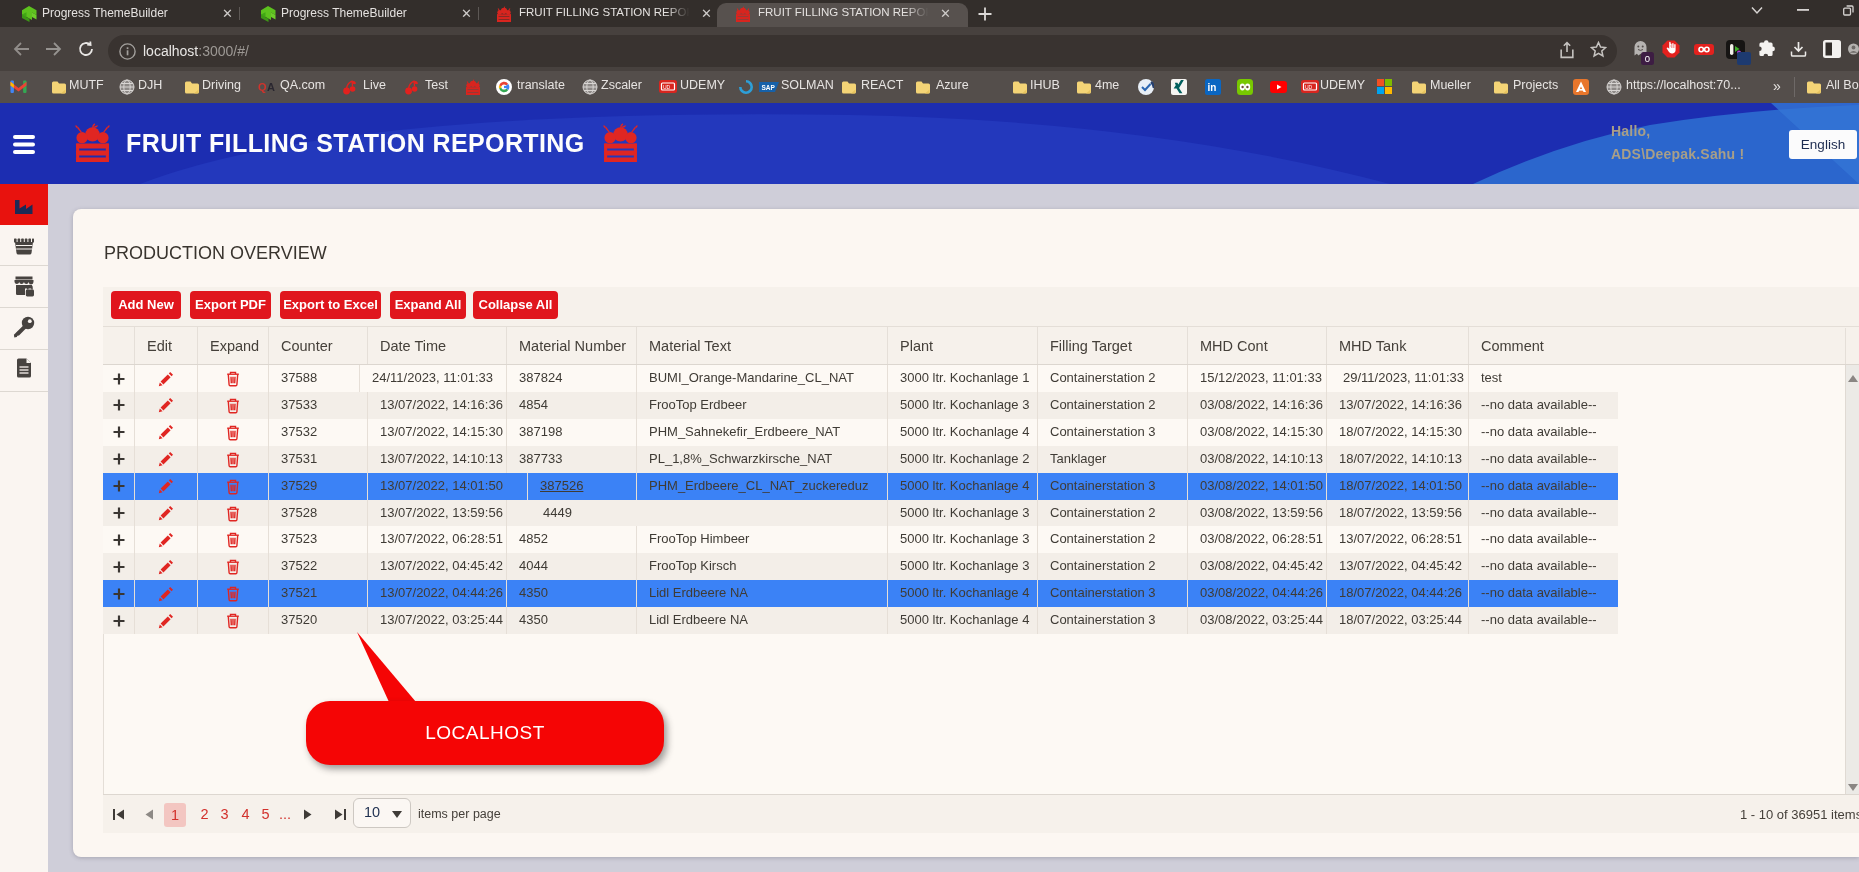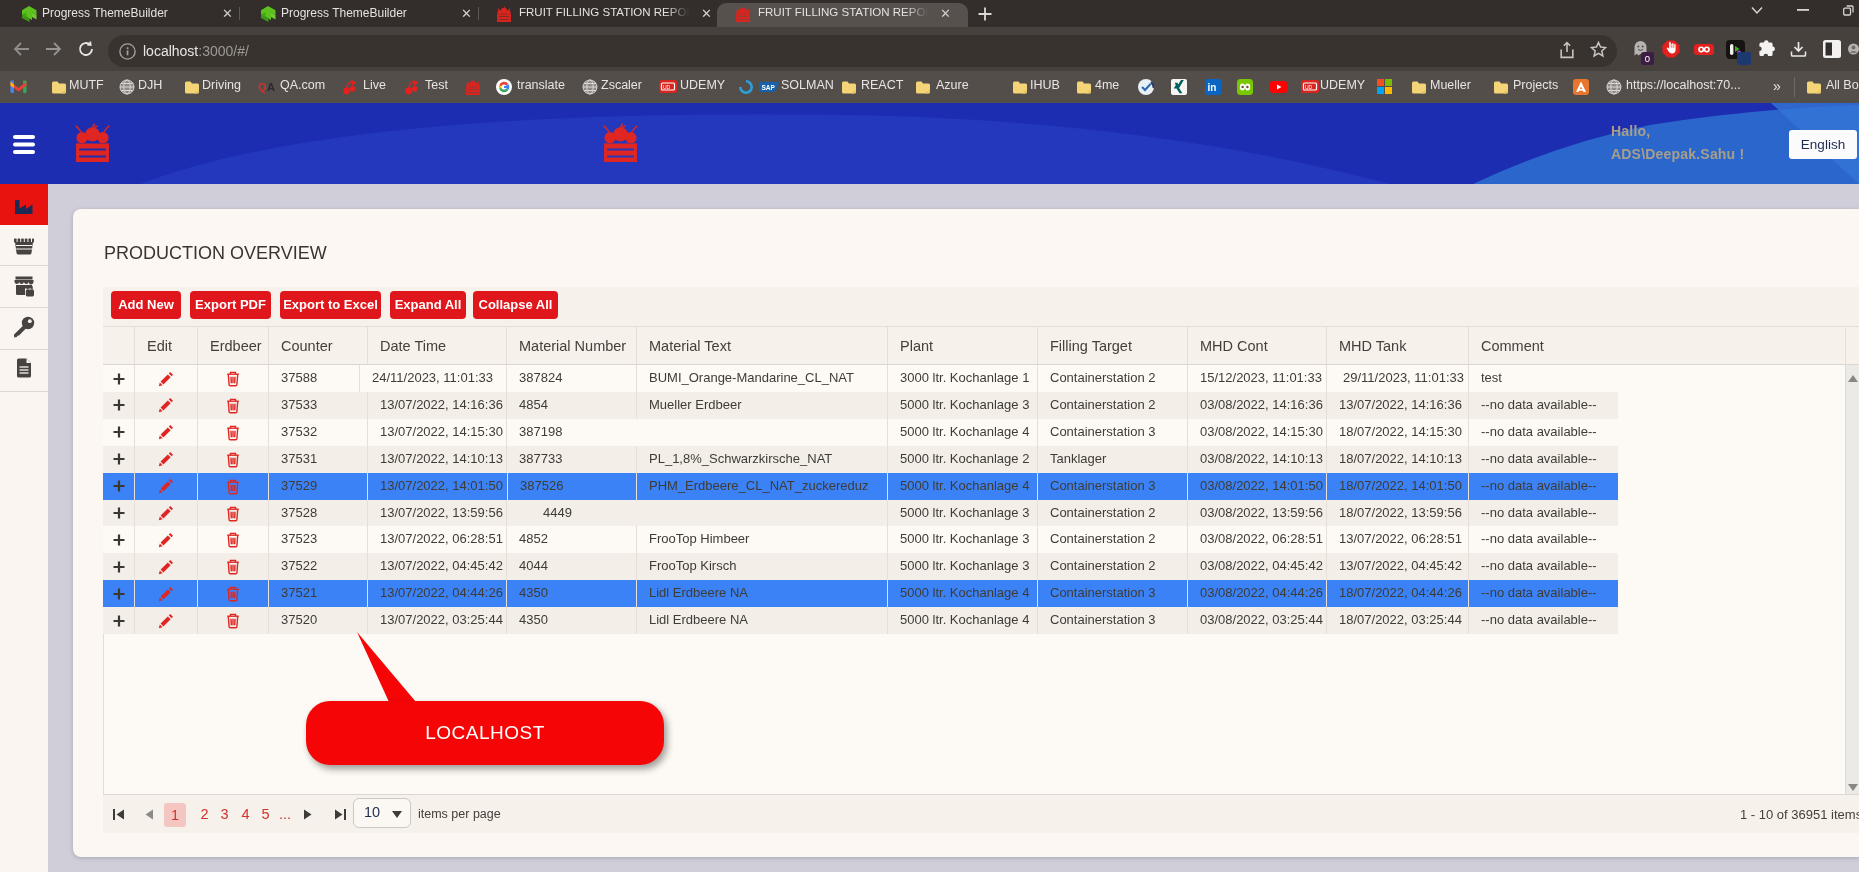--- a/index.html
+++ b/index.html
@@ -393,20 +393,21 @@
 <circle cx="9.8" cy="16.3" r="5.5"></circle>
 <circle cx="30.2" cy="16.3" r="5.5"></circle>
 <path d="M19.5 6.5 q0.3 -3 2.4 -4.2 l0.8 1 q-1.6 1.4 -1.9 3.4 Z"></path>
 <path d="M20.8 6.2 q2.2 -2.4 4.8 -1.7 q-0.9 2.3 -4.1 2.4 Z"></path>
 <path d="M8.6 11.3 l-3.8 -4.6 l1.3 -0.9 l3.4 4.7 Z"></path>
 <path d="M4.8 6.9 q-1.7 -1 -1.5 -2.8 q1.8 0 2.5 2 Z"></path>
 <path d="M31.4 11.3 l3.8 -4.6 l-1.3 -0.9 l-3.4 4.7 Z"></path>
 <path d="M35.2 6.9 q1.7 -1 1.5 -2.8 q-1.8 0 -2.5 2 Z"></path>
 </g>
     </svg>
+<div class="ab apptitle">FRUIT FILLING STATION REPORTING</div>
 <svg class="ab" style="left:600px;top:121px" width="41" height="41" viewBox="0 0 40 40">
       <g fill="#e02622">
 <rect x="4" y="22" width="32" height="4.8" rx="0.8"></rect>
 <rect x="4" y="28.8" width="32" height="4.8" rx="0.8"></rect>
 <rect x="4" y="35.6" width="32" height="4.4" rx="0.8"></rect>
 <rect x="4" y="22" width="3" height="18"></rect>
 <rect x="33" y="22" width="3" height="18"></rect>
 <circle cx="20" cy="13" r="7"></circle>
 <circle cx="9.8" cy="16.3" r="5.5"></circle>
 <circle cx="30.2" cy="16.3" r="5.5"></circle>
@@ -474,21 +475,21 @@
 <div class="ab gtool"></div>
 <div class="rbtn" style="left:111px;width:70px;line-height:28px">Add New</div>
 <div class="rbtn" style="left:190px;width:81px;line-height:28px">Export PDF</div>
 <div class="rbtn" style="left:280px;width:101px;line-height:28px">Export to Excel</div>
 <div class="rbtn" style="left:390px;width:76px;line-height:28px">Expand All</div>
 <div class="rbtn" style="left:473px;width:85px;line-height:28px">Collapse All</div>
 <div class="ab ghead"></div>
     <div class="ab ghead2"></div>
 <div class="hcell" style="left:103px;width:31px;border-left:none;"></div>
 <div class="hcell" style="left:134px;width:63px;">Edit</div>
-<div class="hcell" style="left:197px;width:71px;">Erdbeer</div>
+<div class="hcell" style="left:197px;width:71px;">Expand</div>
 <div class="hcell" style="left:268px;width:99px;">Counter</div>
 <div class="hcell" style="left:367px;width:139px;">Date Time</div>
 <div class="hcell" style="left:506px;width:130px;">Material Number</div>
 <div class="hcell" style="left:636px;width:251px;">Material Text</div>
 <div class="hcell" style="left:887px;width:150px;">Plant</div>
 <div class="hcell" style="left:1037px;width:150px;">Filling Target</div>
 <div class="hcell" style="left:1187px;width:139px;">MHD Cont</div>
 <div class="hcell" style="left:1326px;width:142px;">MHD Tank</div>
 <div class="hcell" style="left:1468px;width:150px;">Comment</div>
 <div class="ab gheadb"></div>
@@ -526,21 +527,21 @@
 <line x1="10" y1="6.8" x2="9.7" y2="13.2"></line>
 </g>
     </svg>
 <div class="ab row" style="top:391.9px;background:#f3eee8">
 <div class="cell" style="left:0px;width:31px;border-left:none;"></div>
 <div class="cell" style="left:31px;width:63px;"></div>
 <div class="cell" style="left:94px;width:71px;"></div>
 <div class="cell" style="left:165px;width:99px;">37533</div>
 <div class="cell" style="left:264px;width:139px;">13/07/2022, 14:16:36</div>
 <div class="cell" style="left:403px;width:130px;">4854</div>
-<div class="cell" style="left:533px;width:251px;">Mueller Erdbeer</div>
+<div class="cell" style="left:533px;width:251px;">FrooTop Erdbeer</div>
 <div class="cell" style="left:784px;width:150px;">5000 ltr. Kochanlage 3</div>
 <div class="cell" style="left:934px;width:150px;">Containerstation 2</div>
 <div class="cell" style="left:1084px;width:139px;">03/08/2022, 14:16:36</div>
 <div class="cell" style="left:1223px;width:142px;">13/07/2022, 14:16:36</div>
 <div class="cell" style="left:1365px;width:150px;">--no data available--</div>
 </div>
 <svg class="ab" style="left:113px;top:399.4px" width="12" height="12" viewBox="0 0 12 12">
       <path stroke="#3a3632" stroke-width="2.2" d="M6 0.5 V11.5 M0.5 6 H11.5"></path>
     </svg>
 <svg class="ab" style="left:157px;top:396.4px" width="18" height="18" viewBox="0 0 18 18">
@@ -560,20 +561,21 @@
 <line x1="10" y1="6.8" x2="9.7" y2="13.2"></line>
 </g>
     </svg>
 <div class="ab row" style="top:418.8px;background:#fdf9f4">
 <div class="cell" style="left:0px;width:31px;border-left:none;"></div>
 <div class="cell" style="left:31px;width:63px;"></div>
 <div class="cell" style="left:94px;width:71px;"></div>
 <div class="cell" style="left:165px;width:99px;">37532</div>
 <div class="cell" style="left:264px;width:139px;">13/07/2022, 14:15:30</div>
 <div class="cell" style="left:403px;width:130px;">387198</div>
+<div class="cell" style="left:533px;width:251px;">PHM_Sahnekefir_Erdbeere_NAT</div>
 <div class="cell" style="left:784px;width:150px;">5000 ltr. Kochanlage 4</div>
 <div class="cell" style="left:934px;width:150px;">Containerstation 3</div>
 <div class="cell" style="left:1084px;width:139px;">03/08/2022, 14:15:30</div>
 <div class="cell" style="left:1223px;width:142px;">18/07/2022, 14:15:30</div>
 <div class="cell" style="left:1365px;width:150px;">--no data available--</div>
 </div>
 <svg class="ab" style="left:113px;top:426.3px" width="12" height="12" viewBox="0 0 12 12">
       <path stroke="#3a3632" stroke-width="2.2" d="M6 0.5 V11.5 M0.5 6 H11.5"></path>
     </svg>
 <svg class="ab" style="left:157px;top:423.3px" width="18" height="18" viewBox="0 0 18 18">
@@ -626,21 +628,21 @@
 <line x1="8" y1="6.8" x2="8" y2="13.2"></line>
 <line x1="10" y1="6.8" x2="9.7" y2="13.2"></line>
 </g>
     </svg>
 <div class="ab row" style="top:472.6px;background:#3b82f6">
 <div class="cell" style="left:0px;width:31px;border-left:none;"></div>
 <div class="cell" style="left:31px;width:63px;"></div>
 <div class="cell" style="left:94px;width:71px;"></div>
 <div class="cell" style="left:165px;width:99px;">37529</div>
 <div class="cell" style="left:264px;width:139px;">13/07/2022, 14:01:50</div>
-<div class="cell" style="left:404px;width:130px;">387526</div>
+<div class="cell" style="left:424px;width:130px;text-decoration:underline;">387526</div>
 <div class="cell" style="left:533px;width:251px;">PHM_Erdbeere_CL_NAT_zuckereduz</div>
 <div class="cell" style="left:784px;width:150px;">5000 ltr. Kochanlage 4</div>
 <div class="cell" style="left:934px;width:150px;">Containerstation 3</div>
 <div class="cell" style="left:1084px;width:139px;">03/08/2022, 14:01:50</div>
 <div class="cell" style="left:1223px;width:142px;">18/07/2022, 14:01:50</div>
 <div class="cell" style="left:1365px;width:150px;">--no data available--</div>
 </div>
 <svg class="ab" style="left:113px;top:480.1px" width="12" height="12" viewBox="0 0 12 12">
       <path stroke="#3a3632" stroke-width="2.2" d="M6 0.5 V11.5 M0.5 6 H11.5"></path>
     </svg>

